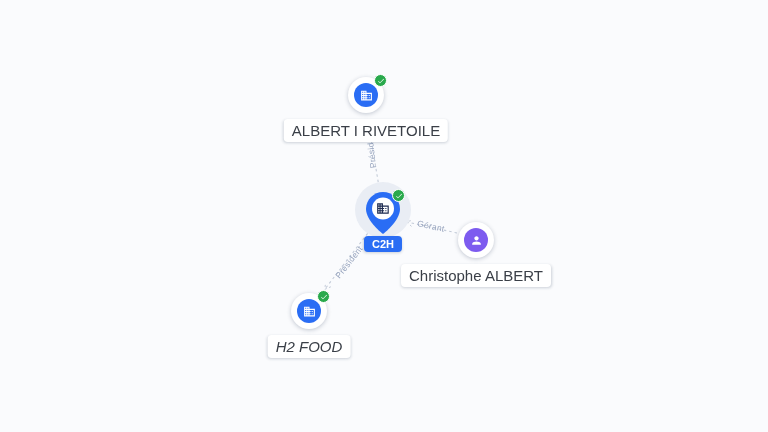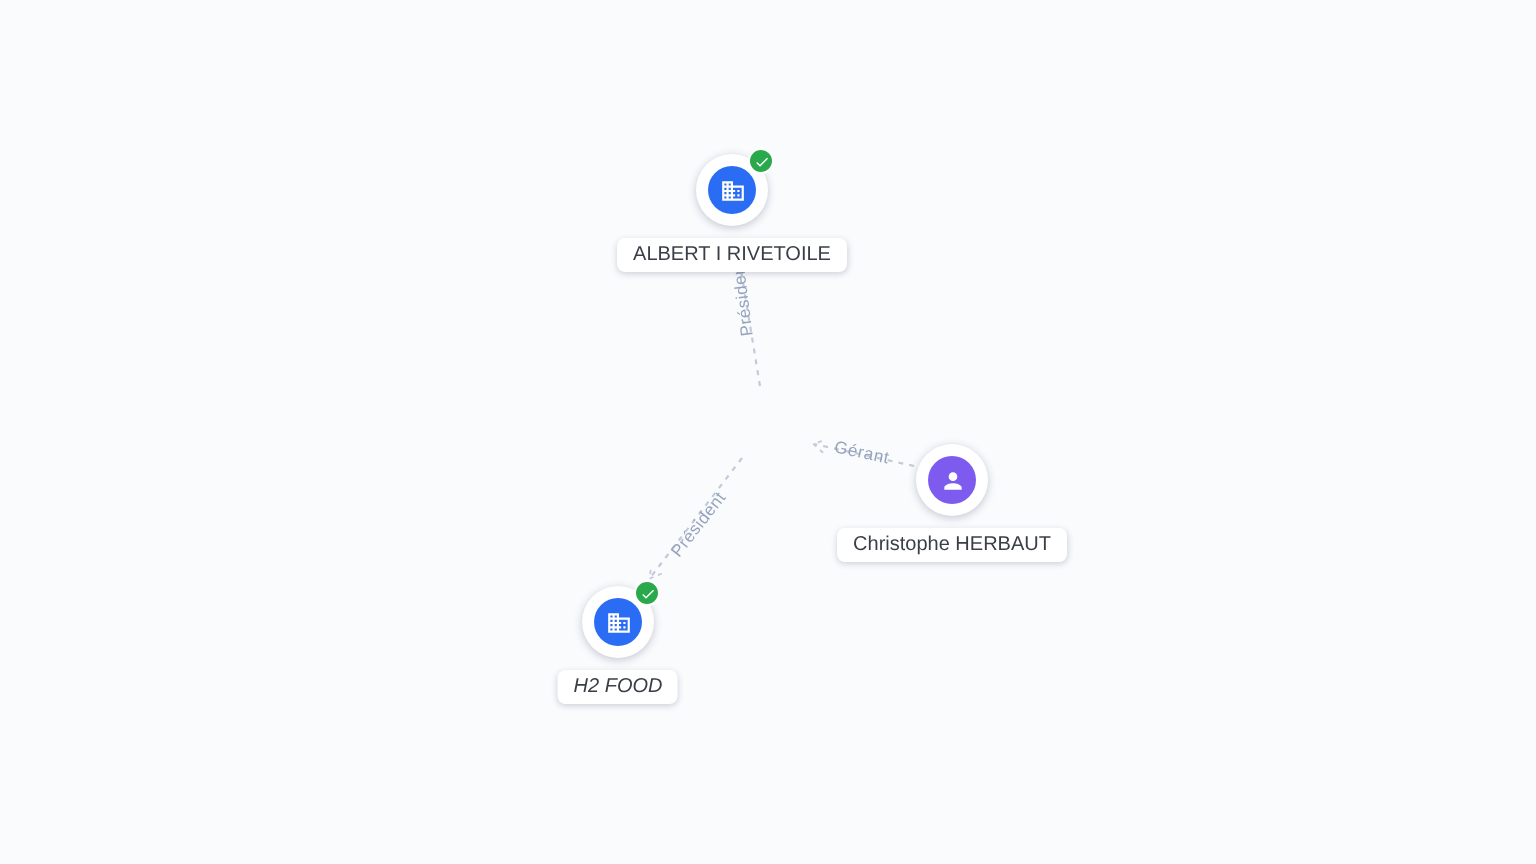--- a/index.html
+++ b/index.html
@@ -40,21 +40,21 @@
   .badge{
     position:absolute;top:-3px;right:-3px;width:13px;height:13px;border-radius:50%;
     background:var(--verified-badge);border:1.5px solid #fff;
     display:flex;align-items:center;justify-content:center;
   }
   .badge svg{display:block;}
 
   .pill{
     position:absolute;top:42px;left:50%;transform:translateX(-50%);
     background:#fff;border-radius:4px;padding:3px 8px;
-    font-size:10px;color:var(--label-text);white-space:nowrap;
+    font-size:15px;color:var(--label-text);white-space:nowrap;
     box-shadow:0 1px 3px rgba(27,43,77,.2);
   }
 
   .node-albert{left:348px;top:77px;}
   .node-herbaut{left:458px;top:222px;}
   .node-h2food{left:291px;top:293px;font-style:italic;}
 
   .node-main{left:365px;top:191px;width:36px;height:44px;}
   .halo{
     position:absolute;left:-10px;top:-9px;width:56px;height:56px;border-radius:50%;
@@ -99,30 +99,46 @@
       </div>
       <div class="badge">
         <svg width="8" height="8" viewBox="0 0 24 24" fill="#ffffff">
             <path d="M9 16.17L4.83 12l-1.42 1.41L9 19 21 7l-1.41-1.41z"></path>
           </svg>
       </div>
     </div>
     <div class="pill">ALBERT I RIVETOILE</div>
   </div>
 
+  <div class="node node-main">
+    <div class="halo"></div>
+    <svg class="pin" width="36" height="44" viewBox="0 0 36 44">
+      <path class="pin-body" d="M18 1C8.6 1 1 8.6 1 18c0 12.2 17 25 17 25s17-12.8 17-25C35 8.6 27.4 1 18 1z"></path>
+      <circle class="pin-core" cx="18" cy="17.5" r="11"></circle>
+      <g class="pin-glyph" transform="translate(11,10.5) scale(0.58)">
+        <path d="M12 7V3H2v18h20V7H12zM6 19H4v-2h2v2zm0-4H4v-2h2v2zm0-4H4V9h2v2zm0-4H4V5h2v2zm4 12H8v-2h2v2zm0-4H8v-2h2v2zm0-4H8V9h2v2zm0-4H8V5h2v2zm10 12h-8v-2h2v-2h-2v-2h2v-2h-2V9h8v10zm-2-8h-2v2h2v-2zm0 4h-2v2h2v-2z"></path>
+      </g>
+    </svg>
+    <div class="badge">
+      <svg width="8" height="8" viewBox="0 0 24 24" fill="#ffffff">
+          <path d="M9 16.17L4.83 12l-1.42 1.41L9 19 21 7l-1.41-1.41z"></path>
+        </svg>
+    </div>
+    <div class="pill pill-main">C2H</div>
+  </div>
 
   <div class="node node-herbaut">
     <div class="disc">
       <div class="inner person">
         <svg width="13" height="13" viewBox="0 0 24 24" fill="#ffffff">
             <path d="M12 12c2.21 0 4-1.79 4-4s-1.79-4-4-4-4 1.79-4 4 1.79 4 4 4zm0 2c-2.67 0-8 1.34-8 4v2h16v-2c0-2.66-5.33-4-8-4z"></path>
           </svg>
       </div>
     </div>
-    <div class="pill">Christophe HERBAUT</div>
+    <div class="pill">Christophe ALBERT</div>
   </div>
 
   <div class="node node-h2food">
     <div class="disc">
       <div class="inner company">
         <svg width="13" height="13" viewBox="0 0 24 24" fill="#ffffff">
             <path d="M12 7V3H2v18h20V7H12zM6 19H4v-2h2v2zm0-4H4v-2h2v2zm0-4H4V9h2v2zm0-4H4V5h2v2zm4 12H8v-2h2v2zm0-4H8v-2h2v2zm0-4H8V9h2v2zm0-4H8V5h2v2zm10 12h-8v-2h2v-2h-2v-2h2v-2h-2V9h8v10zm-2-8h-2v2h2v-2zm0 4h-2v2h2v-2z"></path>
           </svg>
       </div>
       <div class="badge">

